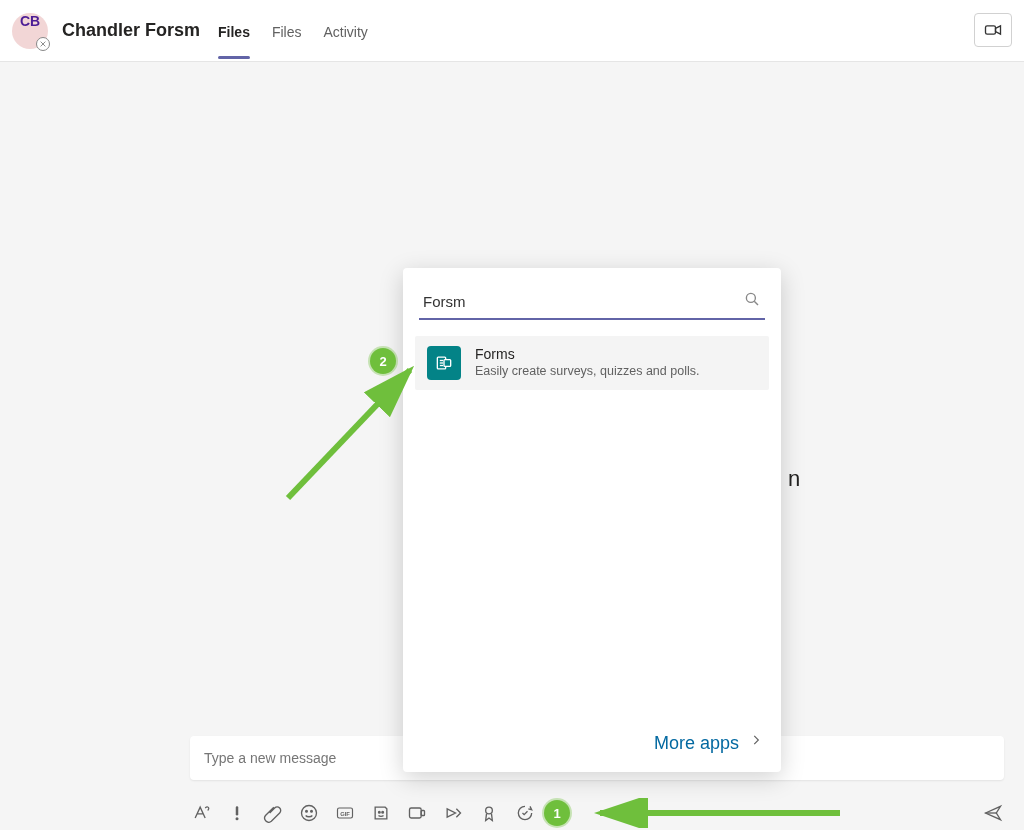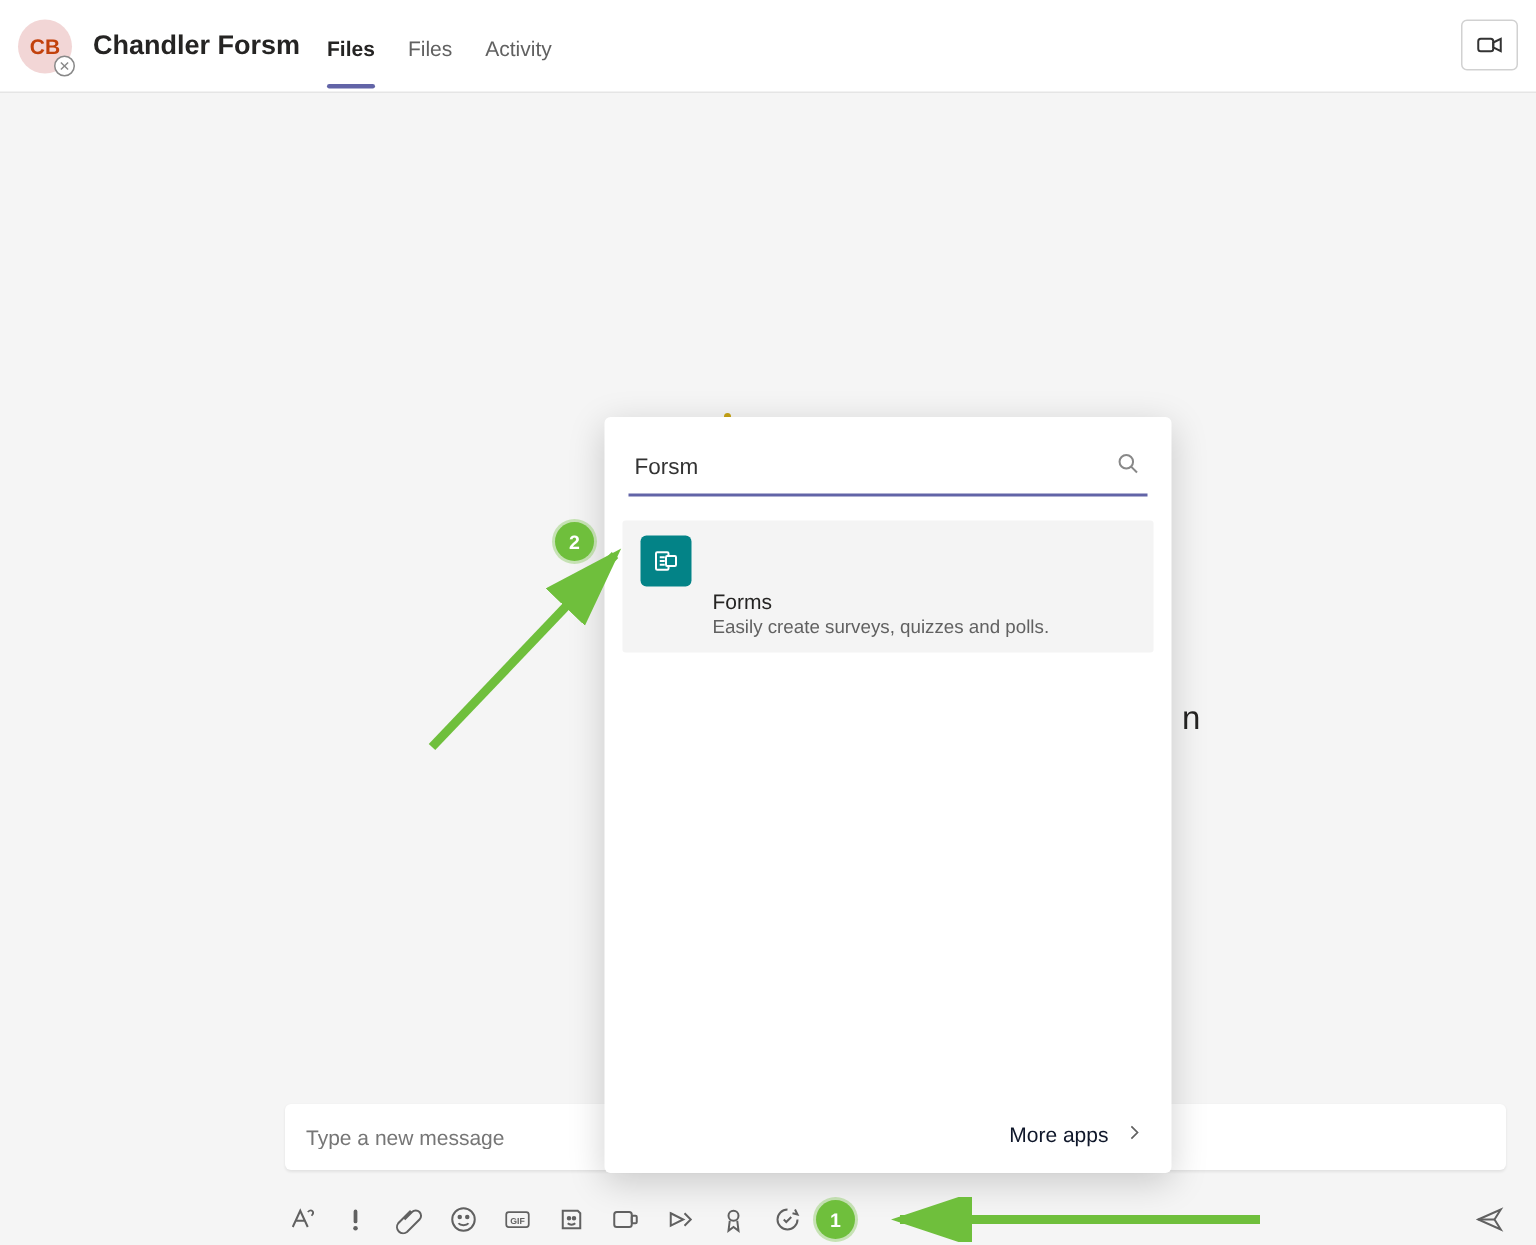--- a/index.html
+++ b/index.html
@@ -10,22 +10,22 @@
     border-bottom: 1px solid #e5e5e5;
     display: flex;
     align-items: center;
     padding: 0 12px;
     position: relative;
   }
   .avatar {
     width: 36px; height: 36px;
     border-radius: 50%;
     background: #f2d6d6;
-    color: #c2410c;
-    display: flex; align-items: center; justify-content: center;
+    color: #4c1d95;
+    display: flex; align-items: flex-start; justify-content: center;
     font-size: 14px; font-weight: 600;
     margin-right: 14px;
     position: relative;
   }
   .presence {
     position: absolute; right: -2px; bottom: -2px;
     width: 14px; height: 14px; border-radius: 50%;
     background: #fff; border: 1px solid #888;
     display: flex; align-items: center; justify-content: center;
     font-size: 9px; color: #888;
@@ -69,21 +69,21 @@
     height: 34px;
     display: flex; align-items: center; gap: 14px;
     color: #616161;
   }
   .tool-icon { width: 22px; height: 22px; display: flex; align-items: center; justify-content: center; cursor: pointer; color:#616161; }
   .tool-icon svg { width: 20px; height: 20px; }
   .send-btn { margin-left: auto; }
 
   
   .app-picker {
-    position: absolute; left: 403px; top: 278px;
+    position: absolute; left: 403px; top: 268px;
     width: 378px; height: 504px;
     background: #fff;
     box-shadow: 0 6px 24px rgba(0,0,0,0.18);
     border-radius: 4px;
     display: flex; flex-direction: column;
   }
   .search-wrap { padding: 16px 16px 8px 16px; }
   .search-field {
     display: flex; align-items: center;
     border-bottom: 2px solid #6264a7;
@@ -101,26 +101,26 @@
     background: #f4f4f4;
     border-radius: 2px;
     cursor: pointer;
   }
   .result-icon {
     width: 34px; height: 34px; border-radius: 4px;
     background: #038387;
     display: flex; align-items: center; justify-content: center;
     color: #fff;
   }
-  .result-text .result-title { font-size: 14px; color: #252423; margin-bottom: 2px; margin-top: 36px; }
+  .result-text .result-title { font-size: 14px; color: #252423; margin-bottom: 2px; }
   .result-text .result-sub { font-size: 12.5px; color: #616161; }
   .more-apps {
     position: absolute; right: 18px; bottom: 18px;
     display: flex; align-items: flex-start; gap: 10px;
-    font-size: 14px; color: #0f172a; cursor: pointer;
+    font-size: 18px; color: #0369a1; cursor: pointer;
   }
 
   
   .callout {
     position: absolute;
     width: 26px; height: 26px; border-radius: 50%;
     background: #6fbf3c; color: #fff;
     display: flex; align-items: center; justify-content: center;
     font-size: 13px; font-weight: 600;
     box-shadow: 0 0 0 2px rgba(111,191,60,0.35);

